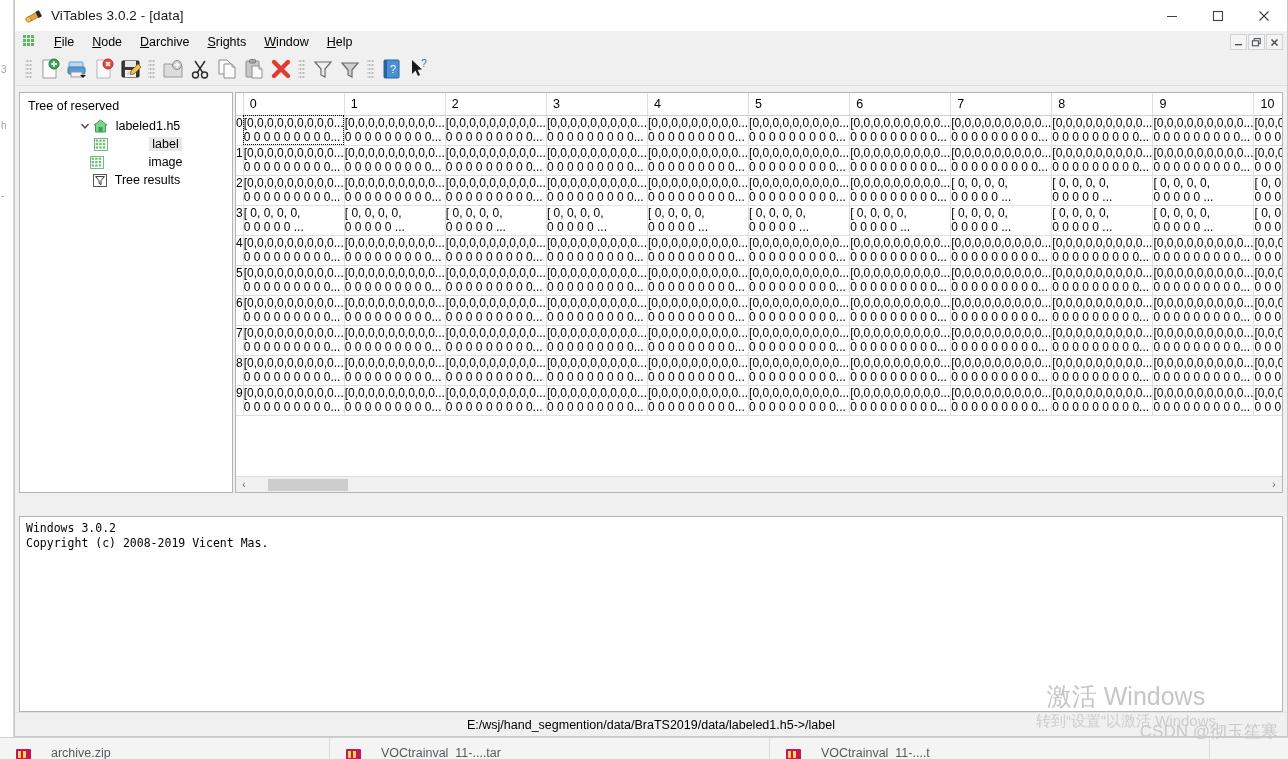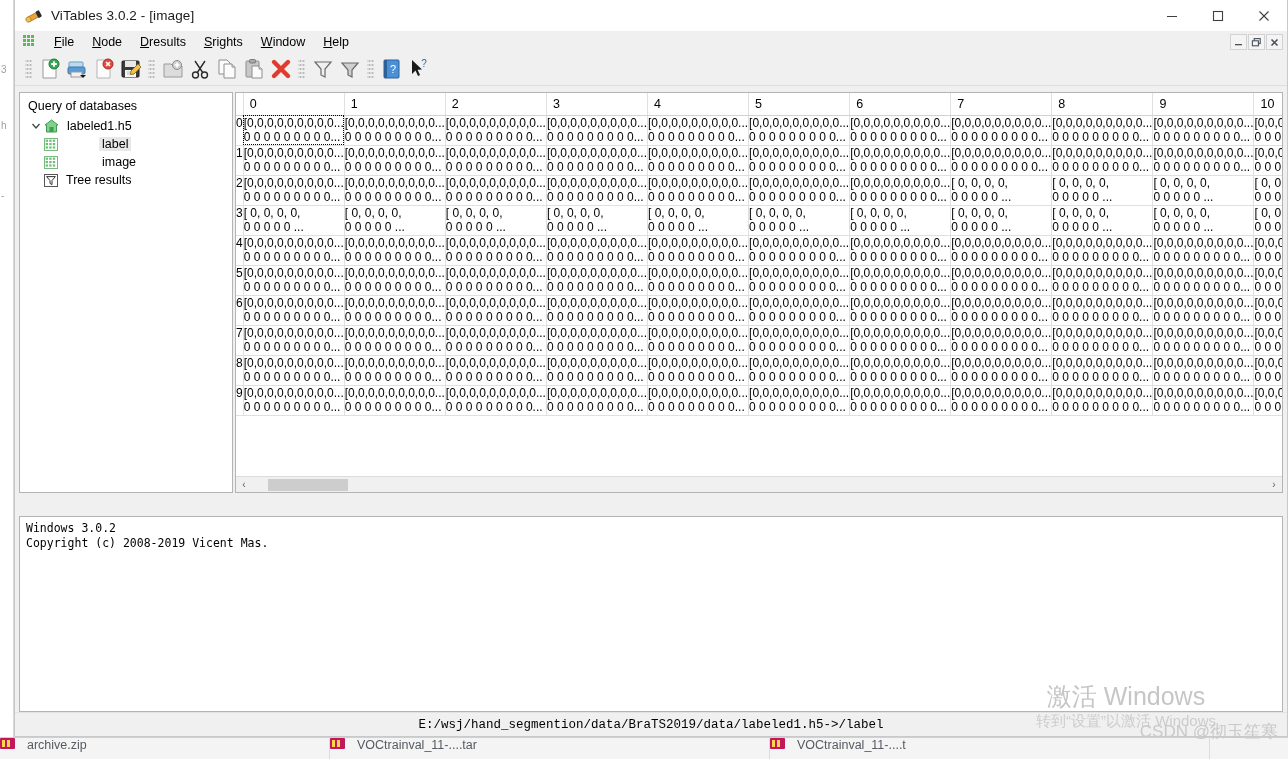--- a/index.html
+++ b/index.html
@@ -20,22 +20,22 @@
   .bg-left-text {
     position: absolute; font-size: 10px; color: #9aa0a6;
     font-family: "Liberation Sans", sans-serif; white-space: nowrap;
   }
   .downloads-bar {
     position: absolute; left: 0; bottom: 0; width: 1288px; height: 22px;
     background: #f4f4f4; border-top: 1px solid #d0d0d0;
     display: flex; align-items: center;
   }
   .dl-chip {
-    display: flex; align-items: flex-start; gap: 12px;
-    height: 22px; padding: 0 0;
+    display: flex; align-items: flex-end; gap: 20px;
+    height: 22px; padding: 0 16px;
     border-right: 1px solid #dcdcdc;
     font-size: 12.5px; color: #555b61; white-space: nowrap;
   }
   .dl-chip:nth-child(1) { width: 330px; }
   .dl-chip:nth-child(2) { width: 440px; }
   .dl-chip:nth-child(3) { width: 440px; }
   .dl-ico {
     width: 15px; height: 11px; flex: none; position: relative;
     background: #c2185b; border-radius: 1px;
   }
@@ -110,21 +110,21 @@
   
   .tree-panel {
     width: 214px; margin: 6px 0 0 4px; background: #ffffff;
     border: 1px solid #b4b4b4; display: flex; flex-direction: column;
     flex: none; height: 401px;
   }
   .tree-title {
     font-size: 12.5px; color: #000; padding: 6px 0 4px 8px; flex: none;
   }
   .tree-body { flex: 1; padding-left: 8px; overflow: hidden; }
-  .tree-row { display: flex; align-items: center; height: 18px; font-size: 12.5px; color: #000; }
+  .tree-row { display: flex; align-items: center; height: 18px; font-size: 12.5px; color: #000; justify-content: center; }
   .tree-row .twisty { width: 16px; display: flex; align-items: center; justify-content: center; flex: none; }
   .tree-label { padding: 0 3px; }
   .tree-label.sel { background: #e8e8e8; }
   .indent-1 { padding-left: 16px; gap: 36px; }
 
   
   .dataview {
     flex: 1; margin: 6px 4px 0 2px; background: #ffffff;
     border: 1px solid #b4b4b4; display: flex; flex-direction: column;
     min-width: 0; height: 401px;
@@ -181,21 +181,21 @@
     padding: 4px 6px; font-family: "DejaVu Sans Mono", "Liberation Mono", monospace;
     font-size: 11.5px; color: #000; line-height: 15px; overflow: hidden;
   }
 
   
   .statusbar {
     height: 24px; flex: none; background: #f0f0f0; display: flex;
     align-items: center; justify-content: center; position: relative;
     border-top: 1px solid #e2e2e2;
   }
-  .status-text { font-size: 12.5px; color: #000; font-family: Liberation Mono, monospace; }
+  .status-text { font-size: 12.5px; color: #000; }
 
   
   .wm-activate {
     position: absolute; right: 72px; bottom: 28px; text-align: center;
     pointer-events: none; user-select: none;
   }
   .wm-line1 { font-size: 25px; color: #c6c6c6; line-height: 30px; white-space: nowrap; }
   .wm-line2 { font-size: 15px; color: #cdcdcd; line-height: 20px; white-space: nowrap; }
   .wm-csdn {
     position: absolute; right: 10px; bottom: 16px; font-size: 17px;
@@ -232,21 +232,21 @@
     <div class="titlebar">
       <span class="title-icon">
         <svg width="22" height="18" viewBox="0 0 22 18">
           <g transform="rotate(-28 11 9)">
             <rect x="4" y="7" width="12" height="5" rx="1" fill="#e8a33d" stroke="#a8711b" stroke-width="0.7"></rect>
             <rect x="14" y="6" width="4" height="7" rx="1" fill="#2b2b2b"></rect>
             <circle cx="4.5" cy="9.5" r="2.6" fill="#f2c14e" stroke="#a8711b" stroke-width="0.7"></circle>
           </g>
         </svg>
       </span>
-      <span class="title-text">ViTables 3.0.2 - [image]</span>
+      <span class="title-text">ViTables 3.0.2 - [data]</span>
       <div class="win-btns">
         <div class="win-btn">
           <svg width="12" height="12" viewBox="0 0 12 12">
               <rect x="1" y="6" width="10" height="1" fill="#3b4045"></rect>
             </svg>
         </div>
         <div class="win-btn">
           <svg width="12" height="12" viewBox="0 0 12 12">
               <rect x="1.5" y="1.5" width="9" height="9" fill="none" stroke="#3b4045" stroke-width="1.1"></rect>
             </svg>
@@ -270,21 +270,21 @@
             <rect x="4" y="4" width="3" height="3"></rect>
               <rect x="8" y="4" width="3" height="3"></rect>
             <rect x="0" y="8" width="3" height="3"></rect>
               <rect x="4" y="8" width="3" height="3"></rect>
             <rect x="8" y="8" width="3" height="3"></rect>
           </g>
         </svg>
       </span>
       <div class="menu-item"><u>F</u><span>ile</span></div>
       <div class="menu-item"><u>N</u><span>ode</span></div>
-      <div class="menu-item"><u>D</u><span>results</span></div>
+      <div class="menu-item"><u>D</u><span>archive</span></div>
       <div class="menu-item"><u>S</u><span>rights</span></div>
       <div class="menu-item"><u>W</u><span>indow</span></div>
       <div class="menu-item"><u>H</u><span>elp</span></div>
 
       <div class="mdi-btns">
         <div class="mdi-btn">
           <svg width="11" height="11" viewBox="0 0 11 11">
               <rect x="2" y="7" width="7" height="1.3" fill="#4a5159"></rect>
             </svg>
         </div>
@@ -402,21 +402,21 @@
         <svg width="22" height="22" viewBox="0 0 22 22">
           <path d="M4 2 L4 16 L7.5 12.5 L10 18 L12 17 L9.6 11.8 L14 11.5 Z" fill="#1a1a1a"></path>
           <text x="16" y="9" font-size="10" font-family="Liberation Sans, sans-serif" fill="#2e6da4" text-anchor="middle">?</text>
         </svg>
       </div>
     </div>
 
     <div class="body-area">
 
       <div class="tree-panel">
-        <div class="tree-title">Query of databases</div>
+        <div class="tree-title">Tree of reserved</div>
         <div class="tree-body">
 
           <div class="tree-row">
             <span class="twisty">
               <svg width="10" height="10" viewBox="0 0 10 10">
                   <path d="M1.5 3 L5 7 L8.5 3" fill="none" stroke="#444" stroke-width="1.3"></path>
                 </svg>
             </span>
             <span style="display:inline-flex;align-items:center;margin-right:5px;">
               <svg width="15" height="14" viewBox="0 0 15 14">

